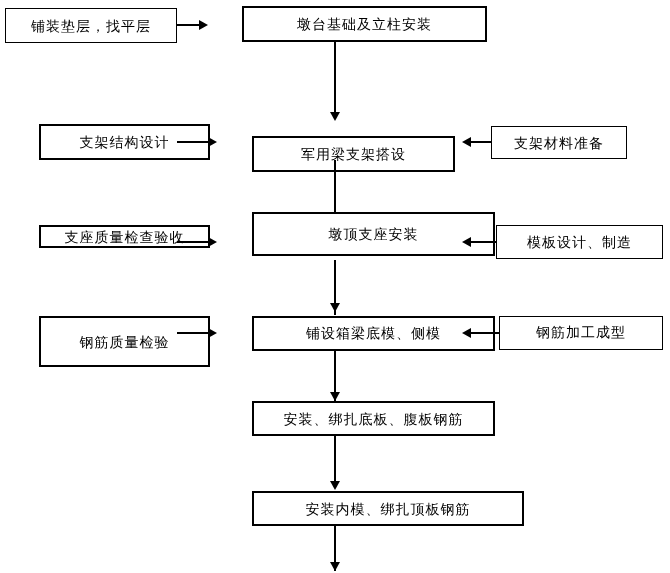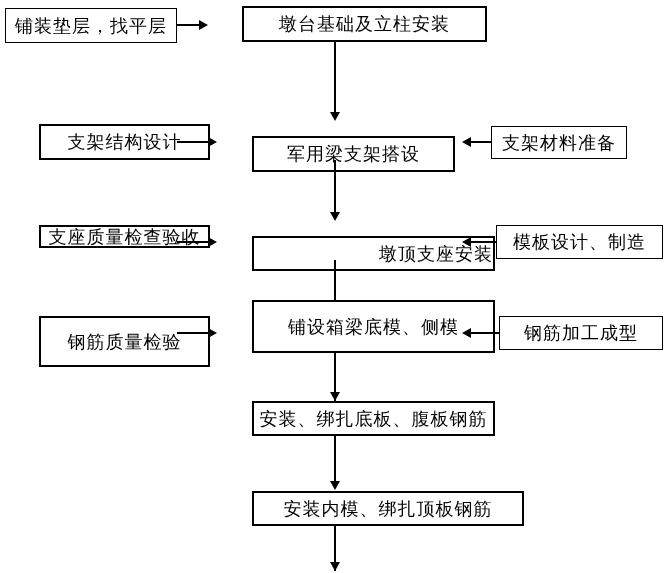--- a/index.html
+++ b/index.html
@@ -40,21 +40,21 @@
     border-right: 2px solid #9a9a9a;
     border-bottom: 2px solid #9a9a9a;
     pointer-events: none;
     z-index: -1;
   }
   .node.main {
     border-width: 2px;
     margin-left: 34px;
   }
   .node-label {
-    font-size: 18px;
+    font-size: 14px;
     line-height: 1;
   }
   .conn {
     position: absolute;
     background: #000000;
   }
   .conn.v {
     width: 2px;
   }
   .conn.h {
@@ -118,42 +118,42 @@
   <div class="conn h" style="left:471px; top:141px; width:20px;"></div>
   <div class="arrowhead left" style="left:462px; top:137px;"></div>
 
   <div class="conn v" style="left:334px; top:160px; height:55px;"></div>
   <div class="arrowhead down" style="left:330px; top:212px;"></div>
 
   <div class="node main" style="left:5px; top:225px; width:171px; height:23px;">
     <span class="node-label">支座质量检查验收</span>
   </div>
 
-  <div class="node main" style="left:218px; top:236px; width:243px; height:35px;justify-content:flex-end;">
+  <div class="node main" style="left:218px; top:212px; width:243px; height:44px;">
     <span class="node-label">墩顶支座安装</span>
   </div>
 
   <div class="node" style="left:496px; top:225px; width:167px; height:34px;">
     <span class="node-label">模板设计、制造</span>
   </div>
 
   <div class="conn h" style="left:177px; top:241px; width:32px;"></div>
   <div class="arrowhead right" style="left:208px; top:237px;"></div>
 
   <div class="conn h" style="left:471px; top:241px; width:25px;"></div>
   <div class="arrowhead left" style="left:462px; top:237px;"></div>
 
   <div class="conn v" style="left:334px; top:260px; height:55px;"></div>
   <div class="arrowhead down" style="left:330px; top:303px;"></div>
 
   <div class="node main" style="left:5px; top:316px; width:171px; height:51px;">
     <span class="node-label">钢筋质量检验</span>
   </div>
 
-  <div class="node main" style="left:218px; top:300px; width:243px; height:53px;">
+  <div class="node main" style="left:218px; top:316px; width:243px; height:35px;font-family:Liberation Serif, serif;">
     <span class="node-label">铺设箱梁底模、侧模</span>
   </div>
 
   <div class="node" style="left:499px; top:316px; width:164px; height:34px;font-family:Liberation Serif, serif;">
     <span class="node-label">钢筋加工成型</span>
   </div>
 
   <div class="conn h" style="left:177px; top:332px; width:32px;"></div>
   <div class="arrowhead right" style="left:208px; top:328px;"></div>
 

